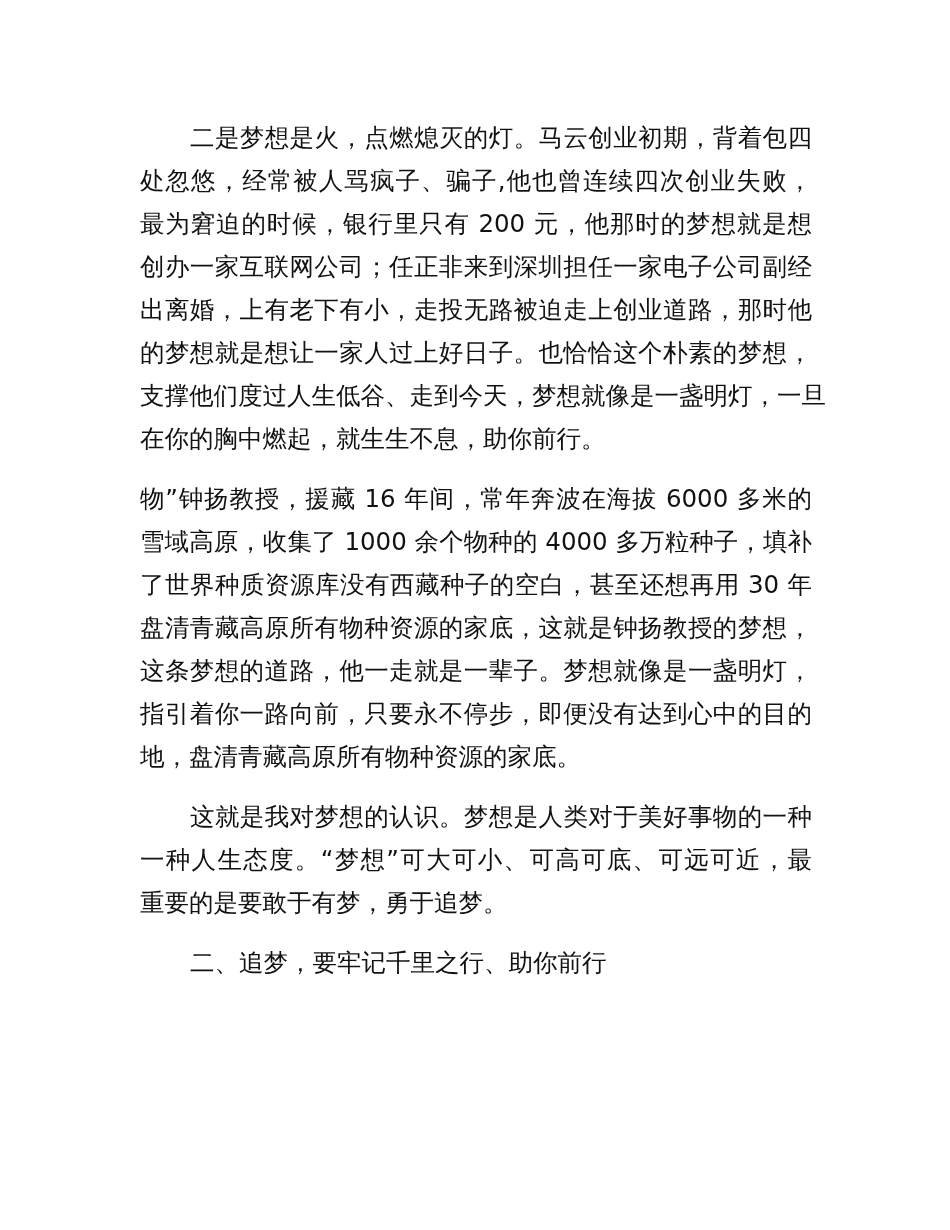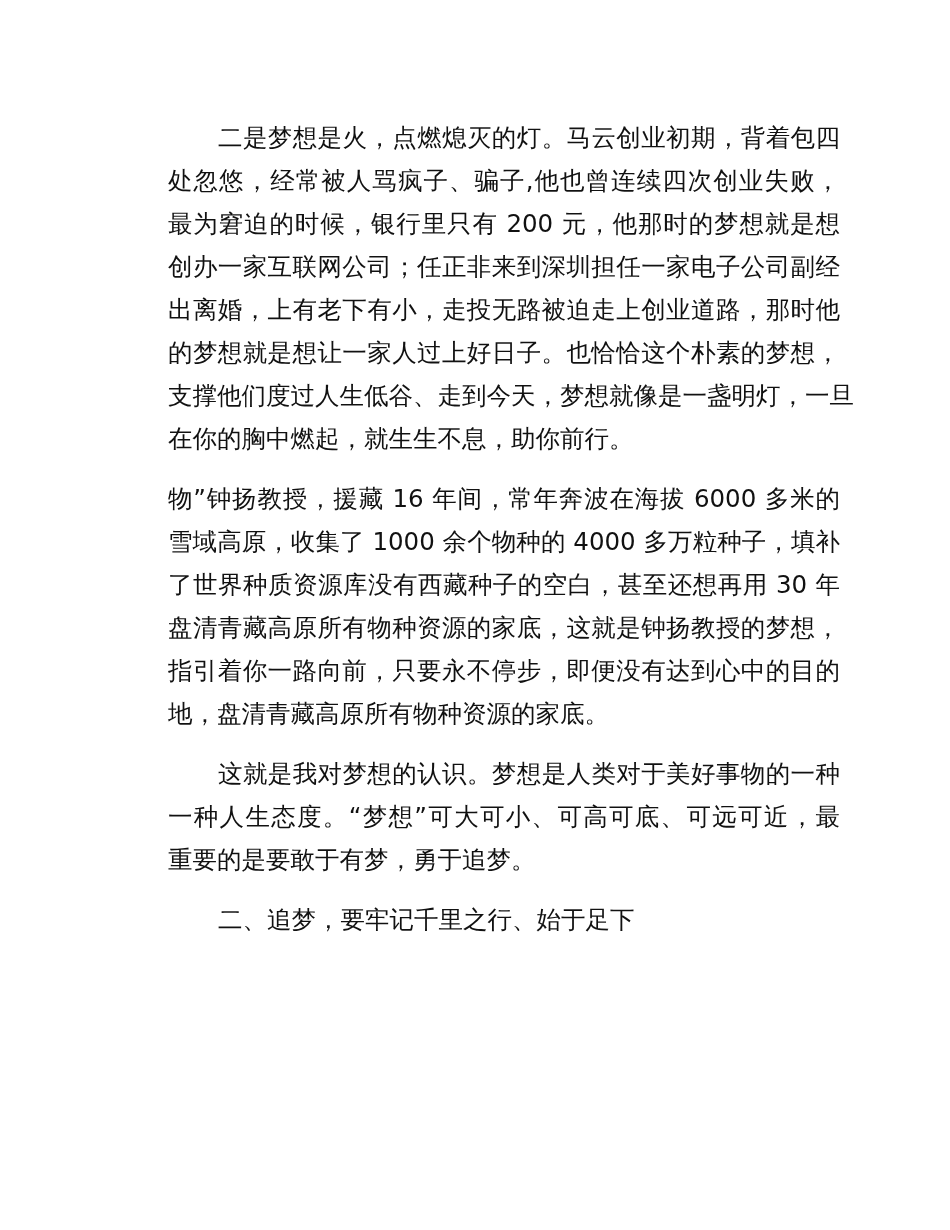--- a/index.html
+++ b/index.html
@@ -13,21 +13,20 @@
       position: relative;
       overflow: hidden;
       font-family: "DejaVu Sans", "Liberation Sans", sans-serif;
       color: #111111;
     }
     .page {
       position: absolute;
       left: 140px;
       top: 116px;
       width: 672px;
-      margin-left: 28px;
     }
     .para {
       margin: 0 0 17px 0;
     }
     .line {
       display: block;
       height: 43px;
       line-height: 43px;
       font-size: 24.5px;
       white-space: nowrap;
@@ -59,27 +58,28 @@
     <span class="line">的梦想就是想让一家人过上好日子。也恰恰这个朴素的梦想，</span>
     <span class="line">支撑他们度过人生低谷、走到今天，梦想就像是一盏明灯，一旦</span>
     <span class="line last">在你的胸中燃起，就生生不息，助你前行。</span>
   </div>
 
   <div class="para">
     <span class="line">物”钟扬教授，援藏 16 年间，常年奔波在海拔 6000 多米的</span>
     <span class="line">雪域高原，收集了 1000 余个物种的 4000 多万粒种子，填补</span>
     <span class="line">了世界种质资源库没有西藏种子的空白，甚至还想再用 30 年</span>
     <span class="line">盘清青藏高原所有物种资源的家底，这就是钟扬教授的梦想，</span>
+    <span class="line">这条梦想的道路，他一走就是一辈子。梦想就像是一盏明灯，</span>
     <span class="line">指引着你一路向前，只要永不停步，即便没有达到心中的目的</span>
     <span class="line last">地，盘清青藏高原所有物种资源的家底。</span>
   </div>
 
   <div class="para">
     <span class="line indent">这就是我对梦想的认识。梦想是人类对于美好事物的一种</span>
     <span class="line">一种人生态度。“梦想”可大可小、可高可底、可远可近，最</span>
     <span class="line last">重要的是要敢于有梦，勇于追梦。</span>
   </div>
 
   <div class="para heading">
-    <span class="line indent last">二、追梦，要牢记千里之行、始于足下</span>
+    <span class="line indent last">二、追梦，要牢记千里之行、助你前行</span>
   </div>
 
 </div>
 
 </body></html>

